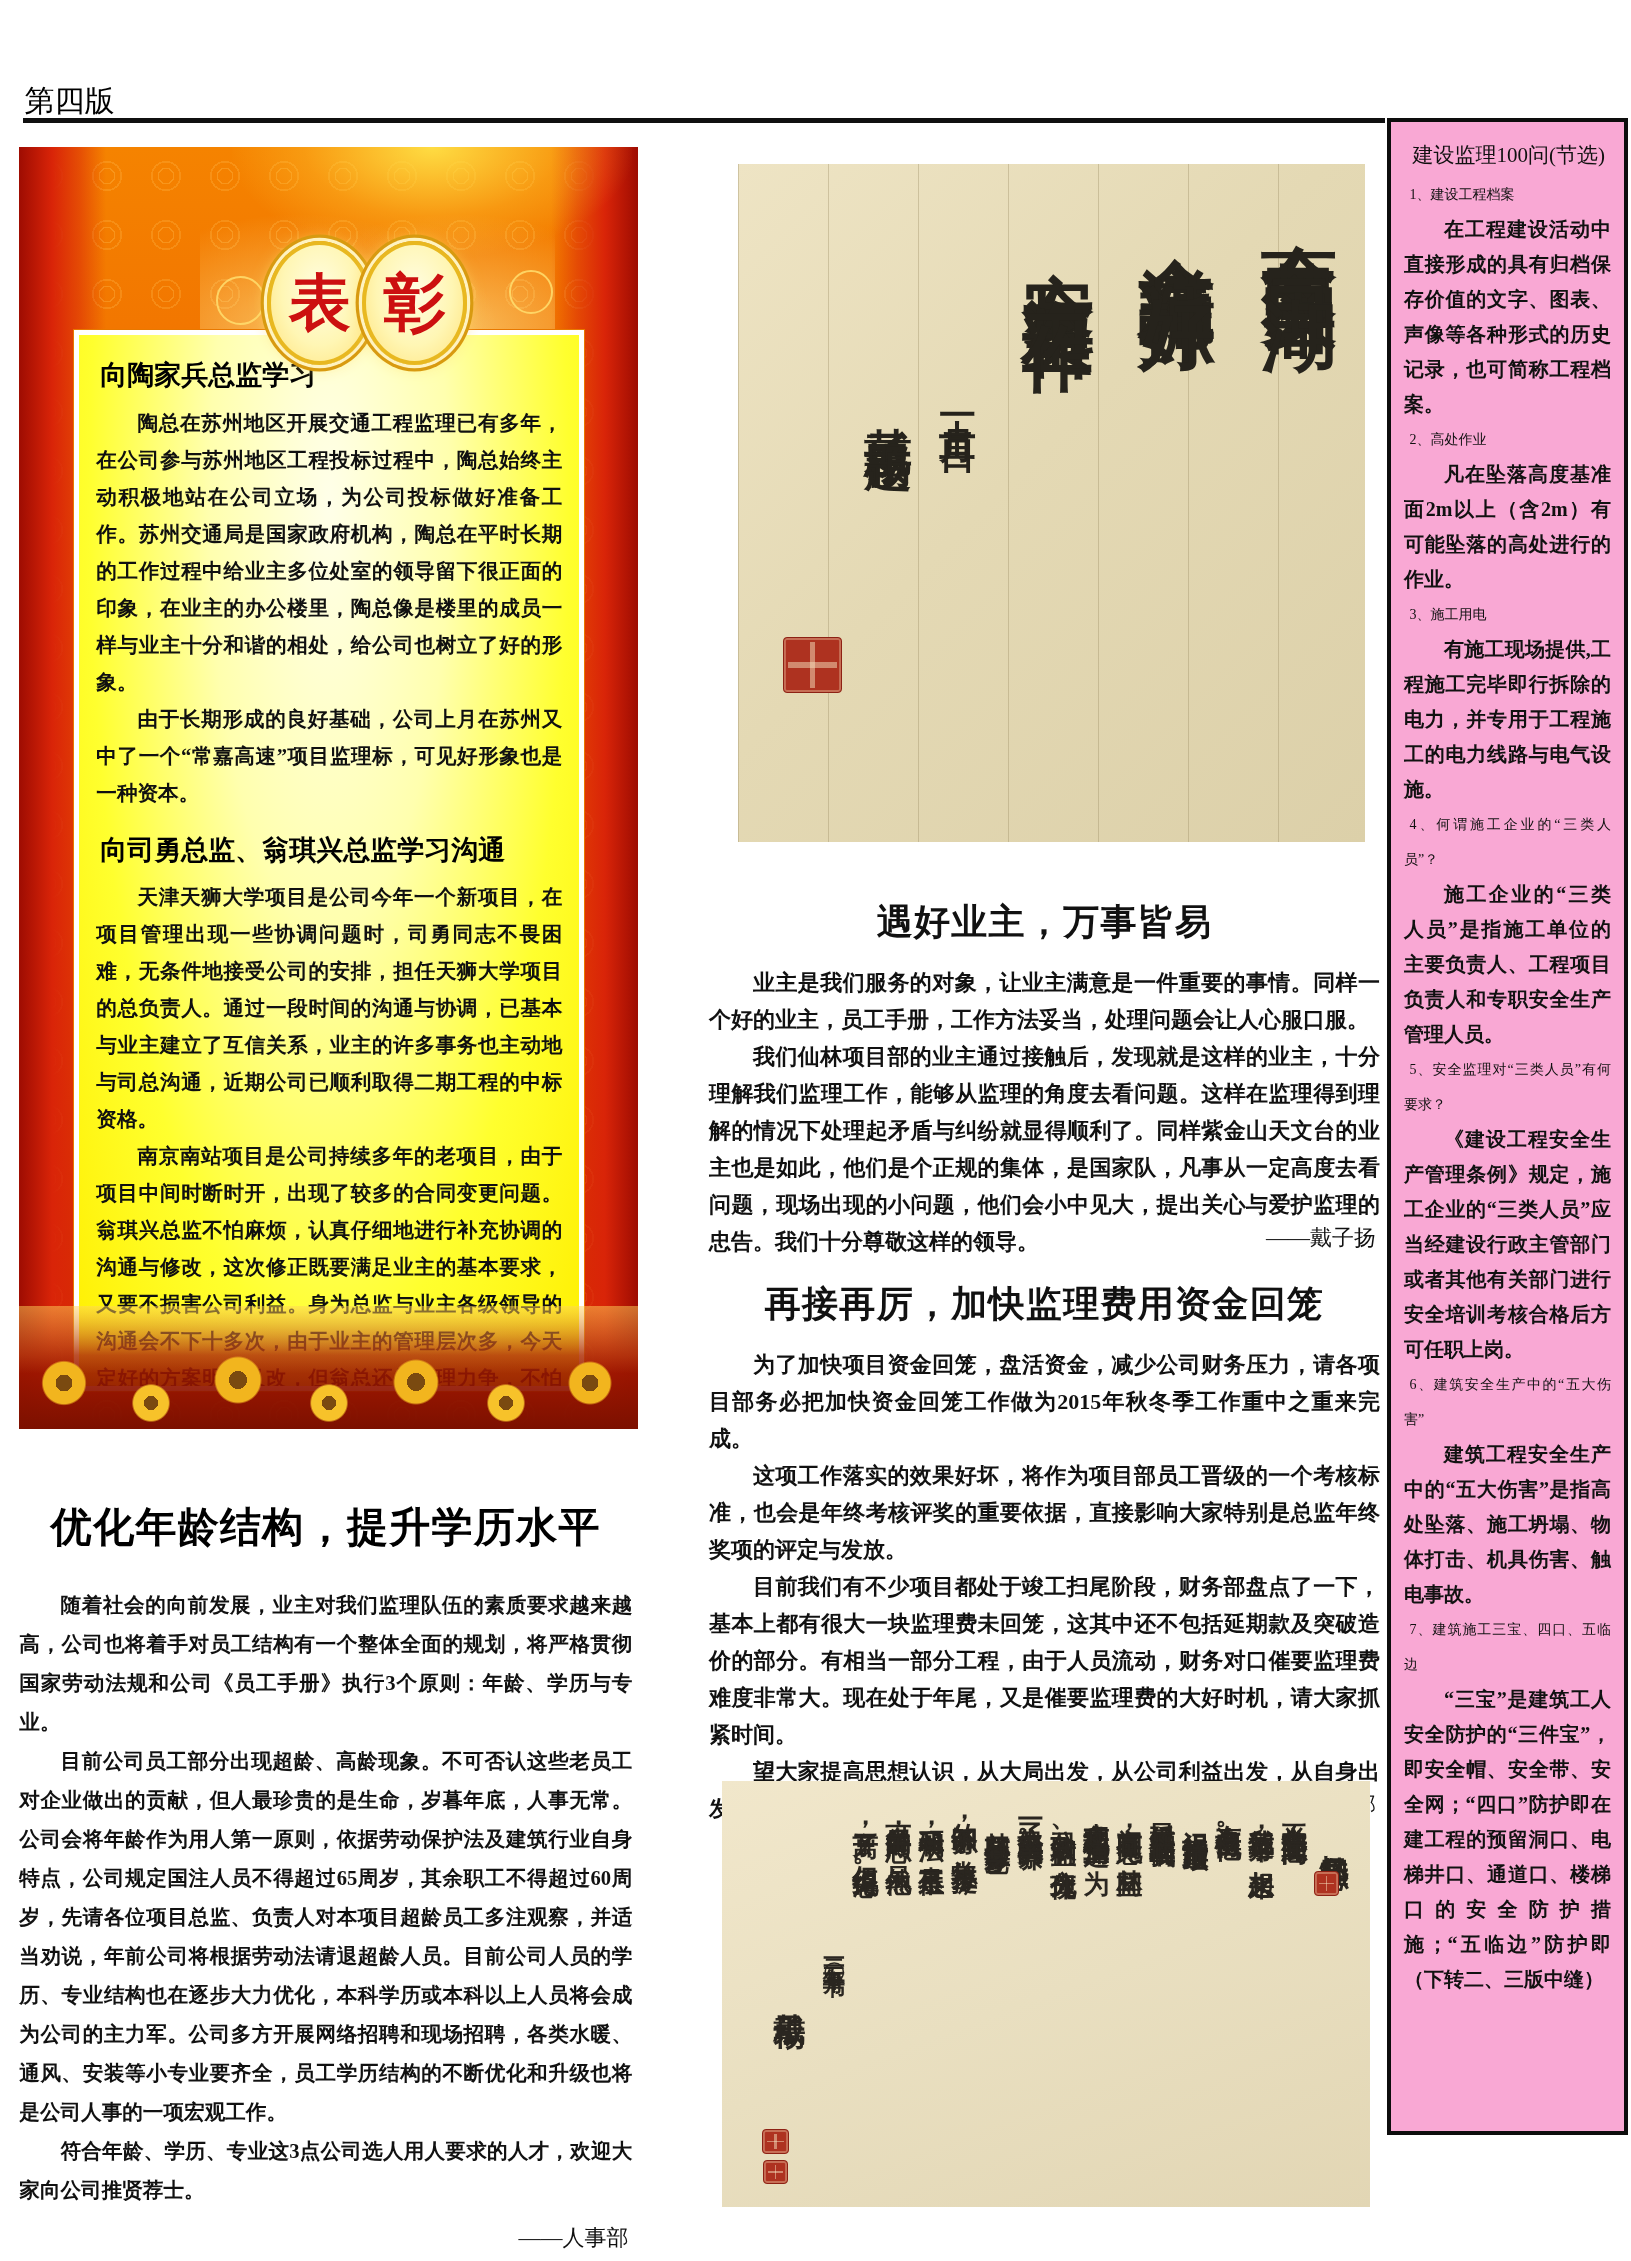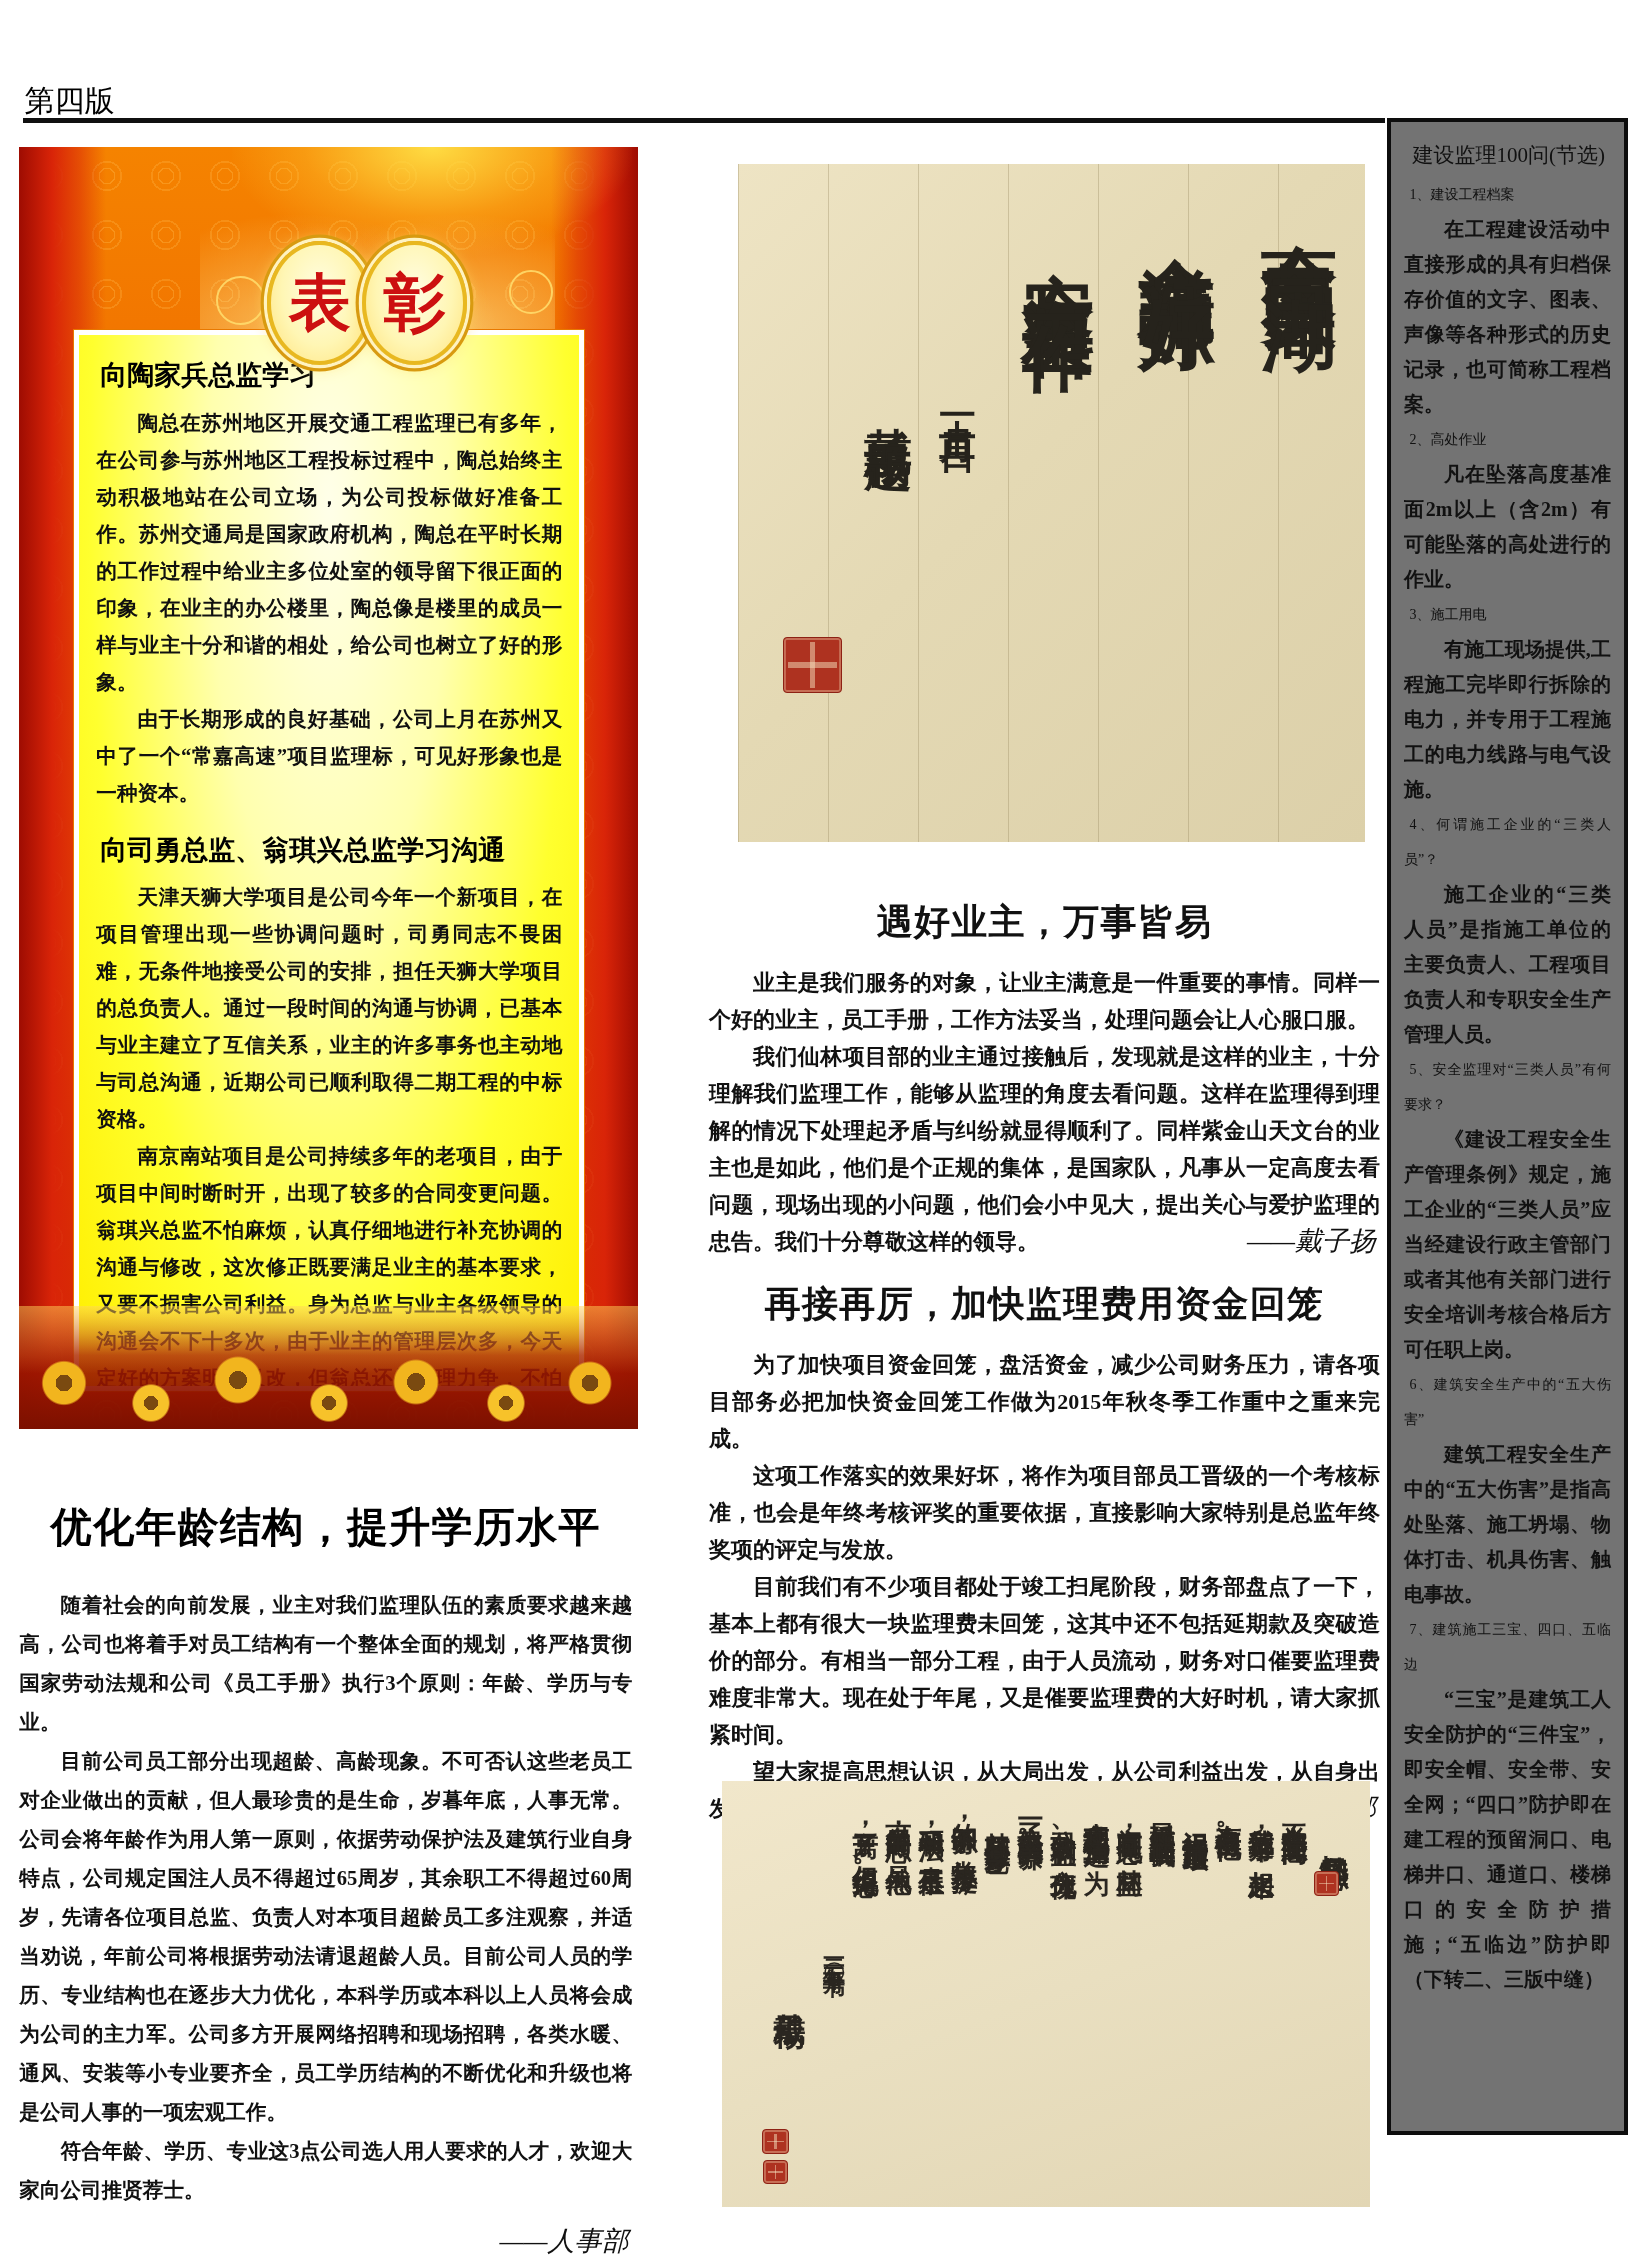--- a/index.html
+++ b/index.html
@@ -51,21 +51,21 @@
        radial-gradient(circle at 397px 76px,#7a4a10 0 9px,#f2b51e 9px 21px,rgba(242,181,30,0) 23px),
        radial-gradient(circle at 487px 97px,#7a4a10 0 7px,#f7c22a 7px 17.4px,rgba(242,181,30,0) 19.3px),
        radial-gradient(circle at 571px 77px,#7a4a10 0 8.4px,#f2b51e 8.4px 20px,rgba(242,181,30,0) 22px),
        linear-gradient(180deg,rgba(255,214,90,.5) 0%,rgba(255,214,90,0) 55%);}
 
   
   .hr-article{position:absolute;left:19.3px;top:1500px;width:613px;}
   .big-title{font-size:41px;font-weight:bold;text-align:center;letter-spacing:1.3px;color:#000;}
   .hr-article .body{margin-top:31px;}
   .hr-article .ap{font-size:20.6px;line-height:39px;text-indent:2em;}
-  .signature{font-size:27px;text-align:right;padding-right:3.9px;font-style:italic;}
+  .signature{font-size:22px;text-align:right;padding-right:3.9px;}
   .sig-block{margin-top:13px;}
   .sig-inline{margin-top:-37px;}
 
   
   .cal-sheet{position:absolute;box-sizing:border-box;overflow:hidden;
      writing-mode:vertical-rl;font-weight:bold;color:#26231c;}
   .cal-top{left:738px;top:164px;width:627px;height:678px;padding:11.6px 27px;
      background:
        repeating-linear-gradient(90deg,rgba(150,135,95,.35) 0 1.3px,rgba(0,0,0,0) 1.3px 90px),
        linear-gradient(135deg,#eee4c4 0%,#e4d9b4 45%,#dcd0a9 100%);}
@@ -87,21 +87,21 @@
   
   .mid-article{position:absolute;left:709px;width:671px;}
   .owner-article{top:898px;}
   .finance-article{top:1280px;}
   .mid-article .mt{font-size:36px;font-weight:bold;text-align:center;letter-spacing:1.3px;}
   .mid-article .body{margin-top:17px;}
   .mid-article .ap{font-size:22px;line-height:37px;text-indent:2em;}
 
   
   .sidebar{position:absolute;left:1387px;top:118px;width:241px;height:2017px;box-sizing:border-box;
-     border:4.5px solid #0d0d0d;background:#737373;padding:19.3px 13px;overflow:hidden;}
+     border:4.5px solid #0d0d0d;background:#f9a8d4;padding:19.3px 13px;overflow:hidden;}
   .sb-title{font-size:21px;text-indent:.4em;margin-bottom:7.7px;}
   .sb-h{font-size:14px;line-height:35px;text-indent:.4em;}
   .sb-b{font-size:20px;line-height:35px;text-indent:2em;}
 </style>
 </head>
 <body>
 
 <div class="page">
 
   <div class="edition">第四版</div>

